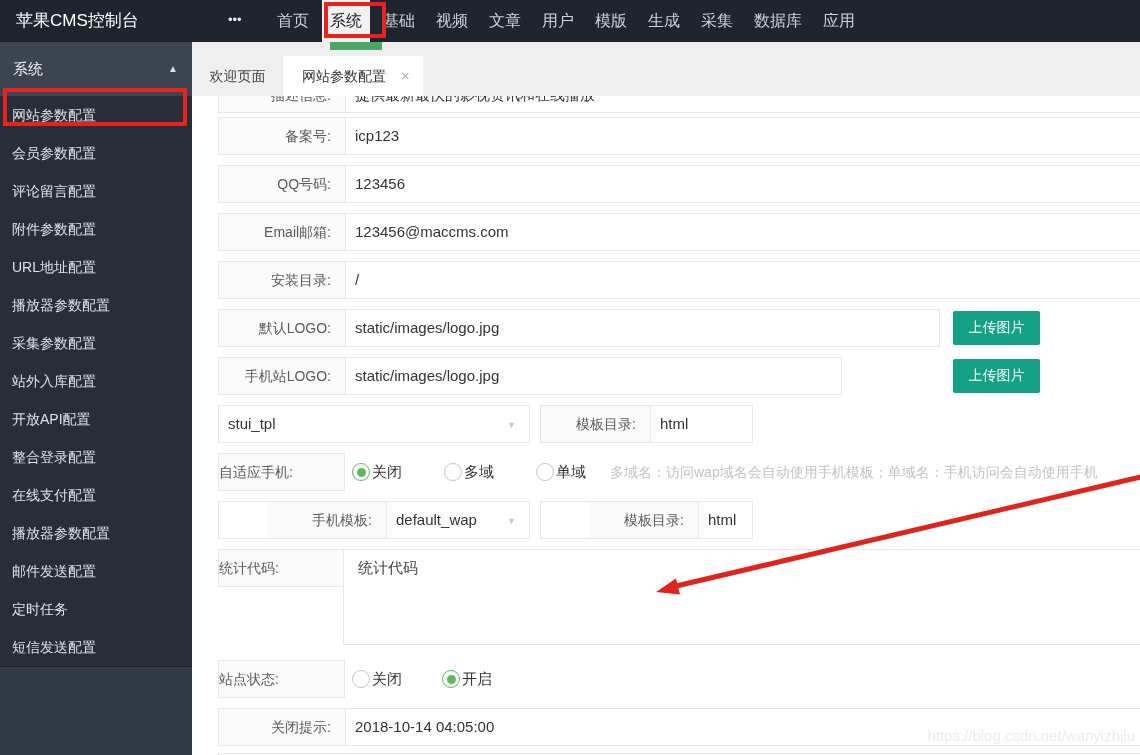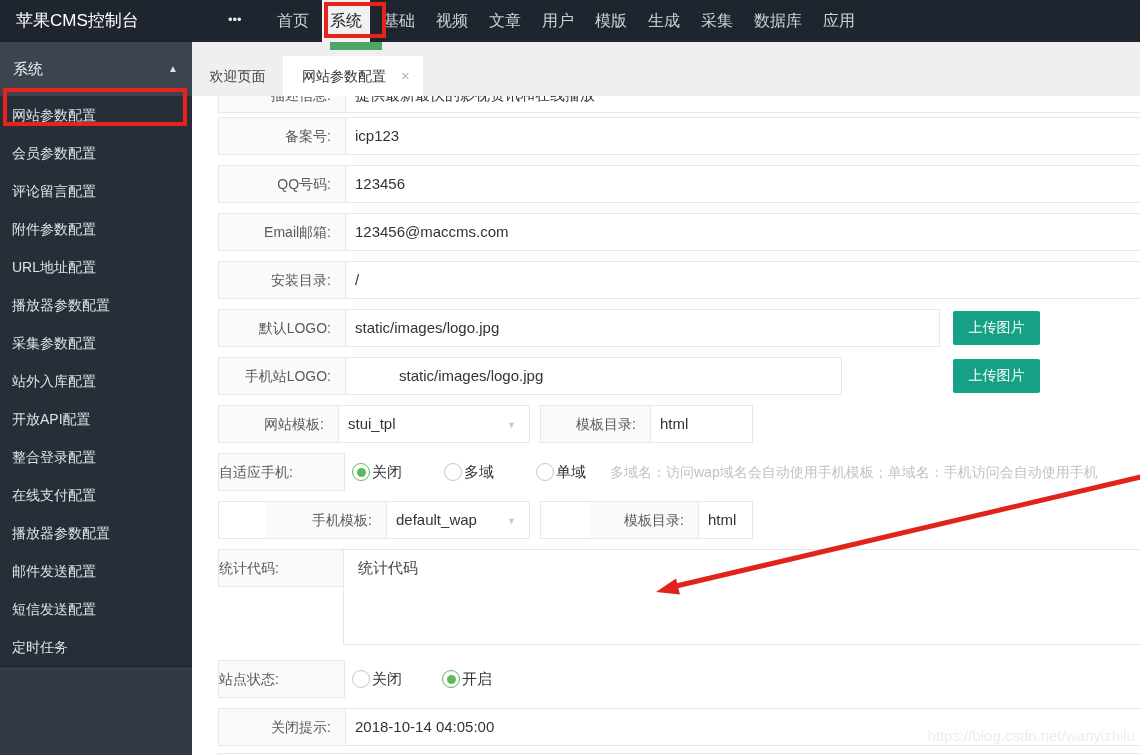--- a/index.html
+++ b/index.html
@@ -34,21 +34,21 @@
   .frow { position:absolute; left:26px; right:-6px; height:38px; background:#fff; border:1px solid #e8e8e8; display:flex; }
   .flabel { flex:none; width:127px; background:#fafafa; border-right:1px solid #e8e8e8; color:#5a5a5a; font-size:14px; line-height:36px; text-align:right; padding-right:14px; white-space:nowrap; }
   .fvalue { flex:1; border:none; outline:none; background:transparent; color:#333; font-size:15px; line-height:36px; padding-left:9px; font-family:inherit; min-width:0; }
   .labelbox { position:absolute; left:26px; width:127px; height:38px; background:#fafafa; border:1px solid #e8e8e8; color:#5a5a5a; font-size:14px; line-height:36px; text-align:left; padding-right:14px; }
   .r-desc  { top:-20px; height:37px; }
   .r-icp   { top:21px; }
   .r-qq    { top:69px; }
   .r-email { top:117px; }
   .r-dir   { top:165px; }
   .r-logo  { top:213px; right:auto; width:722px; }
-  .r-mlogo { top:261px; right:auto; width:624px;gap:44px; }
+  .r-mlogo { top:261px; right:auto; width:624px; }
   .upload-btn { position:absolute; left:761px; width:87px; height:34px; background:#16a085; color:#fff; border:none; border-radius:2px; font-size:14px; font-family:inherit; cursor:pointer; }
   .b-logo  { top:215px; }
   .b-mlogo { top:263px; }
   .selrow1 { top:309px; }
   .selrow2 { top:405px;padding-left:48px; }
   .selbox { position:absolute; left:26px; width:312px; height:38px; border:1px solid #e8e8e8; display:flex; background:#fff; cursor:pointer; }
   .selbox .flabel { width:120px; }
   .selcaret { position:absolute; right:13px; top:0; line-height:38px; font-size:9px; color:#c3c8d0; }
   .dirbox { position:absolute; left:348px; width:213px; height:38px; border:1px solid #e8e8e8; display:flex; background:#fff; }
   .dirbox .flabel { width:110px; }
@@ -109,22 +109,22 @@
       <div class="sidebar-item">附件参数配置</div>
       <div class="sidebar-item">URL地址配置</div>
       <div class="sidebar-item">播放器参数配置</div>
       <div class="sidebar-item">采集参数配置</div>
       <div class="sidebar-item">站外入库配置</div>
       <div class="sidebar-item">开放API配置</div>
       <div class="sidebar-item">整合登录配置</div>
       <div class="sidebar-item">在线支付配置</div>
       <div class="sidebar-item">播放器参数配置</div>
       <div class="sidebar-item">邮件发送配置</div>
+      <div class="sidebar-item">定时任务</div>
       <div class="sidebar-item">短信发送配置</div>
-      <div class="sidebar-item">定时任务</div>
     </div>
     <div class="sidebar-footer"></div>
   </div>
 
   <div class="tabbar">
     <div class="tab tab-welcome">欢迎页面</div>
     <div class="tab tab-current">
       <span>网站参数配置</span>
       <span class="tab-close">×</span>
     </div>
@@ -163,21 +163,20 @@
     </div>
     <button class="upload-btn b-logo">上传图片</button>
 
     <div class="frow r-mlogo">
       <div class="flabel">手机站LOGO:</div>
       <input class="fvalue" readonly="" value="static/images/logo.jpg" style="">
     </div>
     <button class="upload-btn b-mlogo">上传图片</button>
 
     <div class="selbox selrow1">
-      <div class="flabel">网站模板:</div>
       <div class="fvalue">stui_tpl</div>
       <span class="selcaret">▼</span>
     </div>
     <div class="dirbox selrow1">
       <div class="flabel">模板目录:</div>
       <input class="fvalue" readonly="" value="html" style="">
     </div>
 
     <div class="labelbox radiorow1">自适应手机:</div>
     <div class="radios wide radiorow1">

